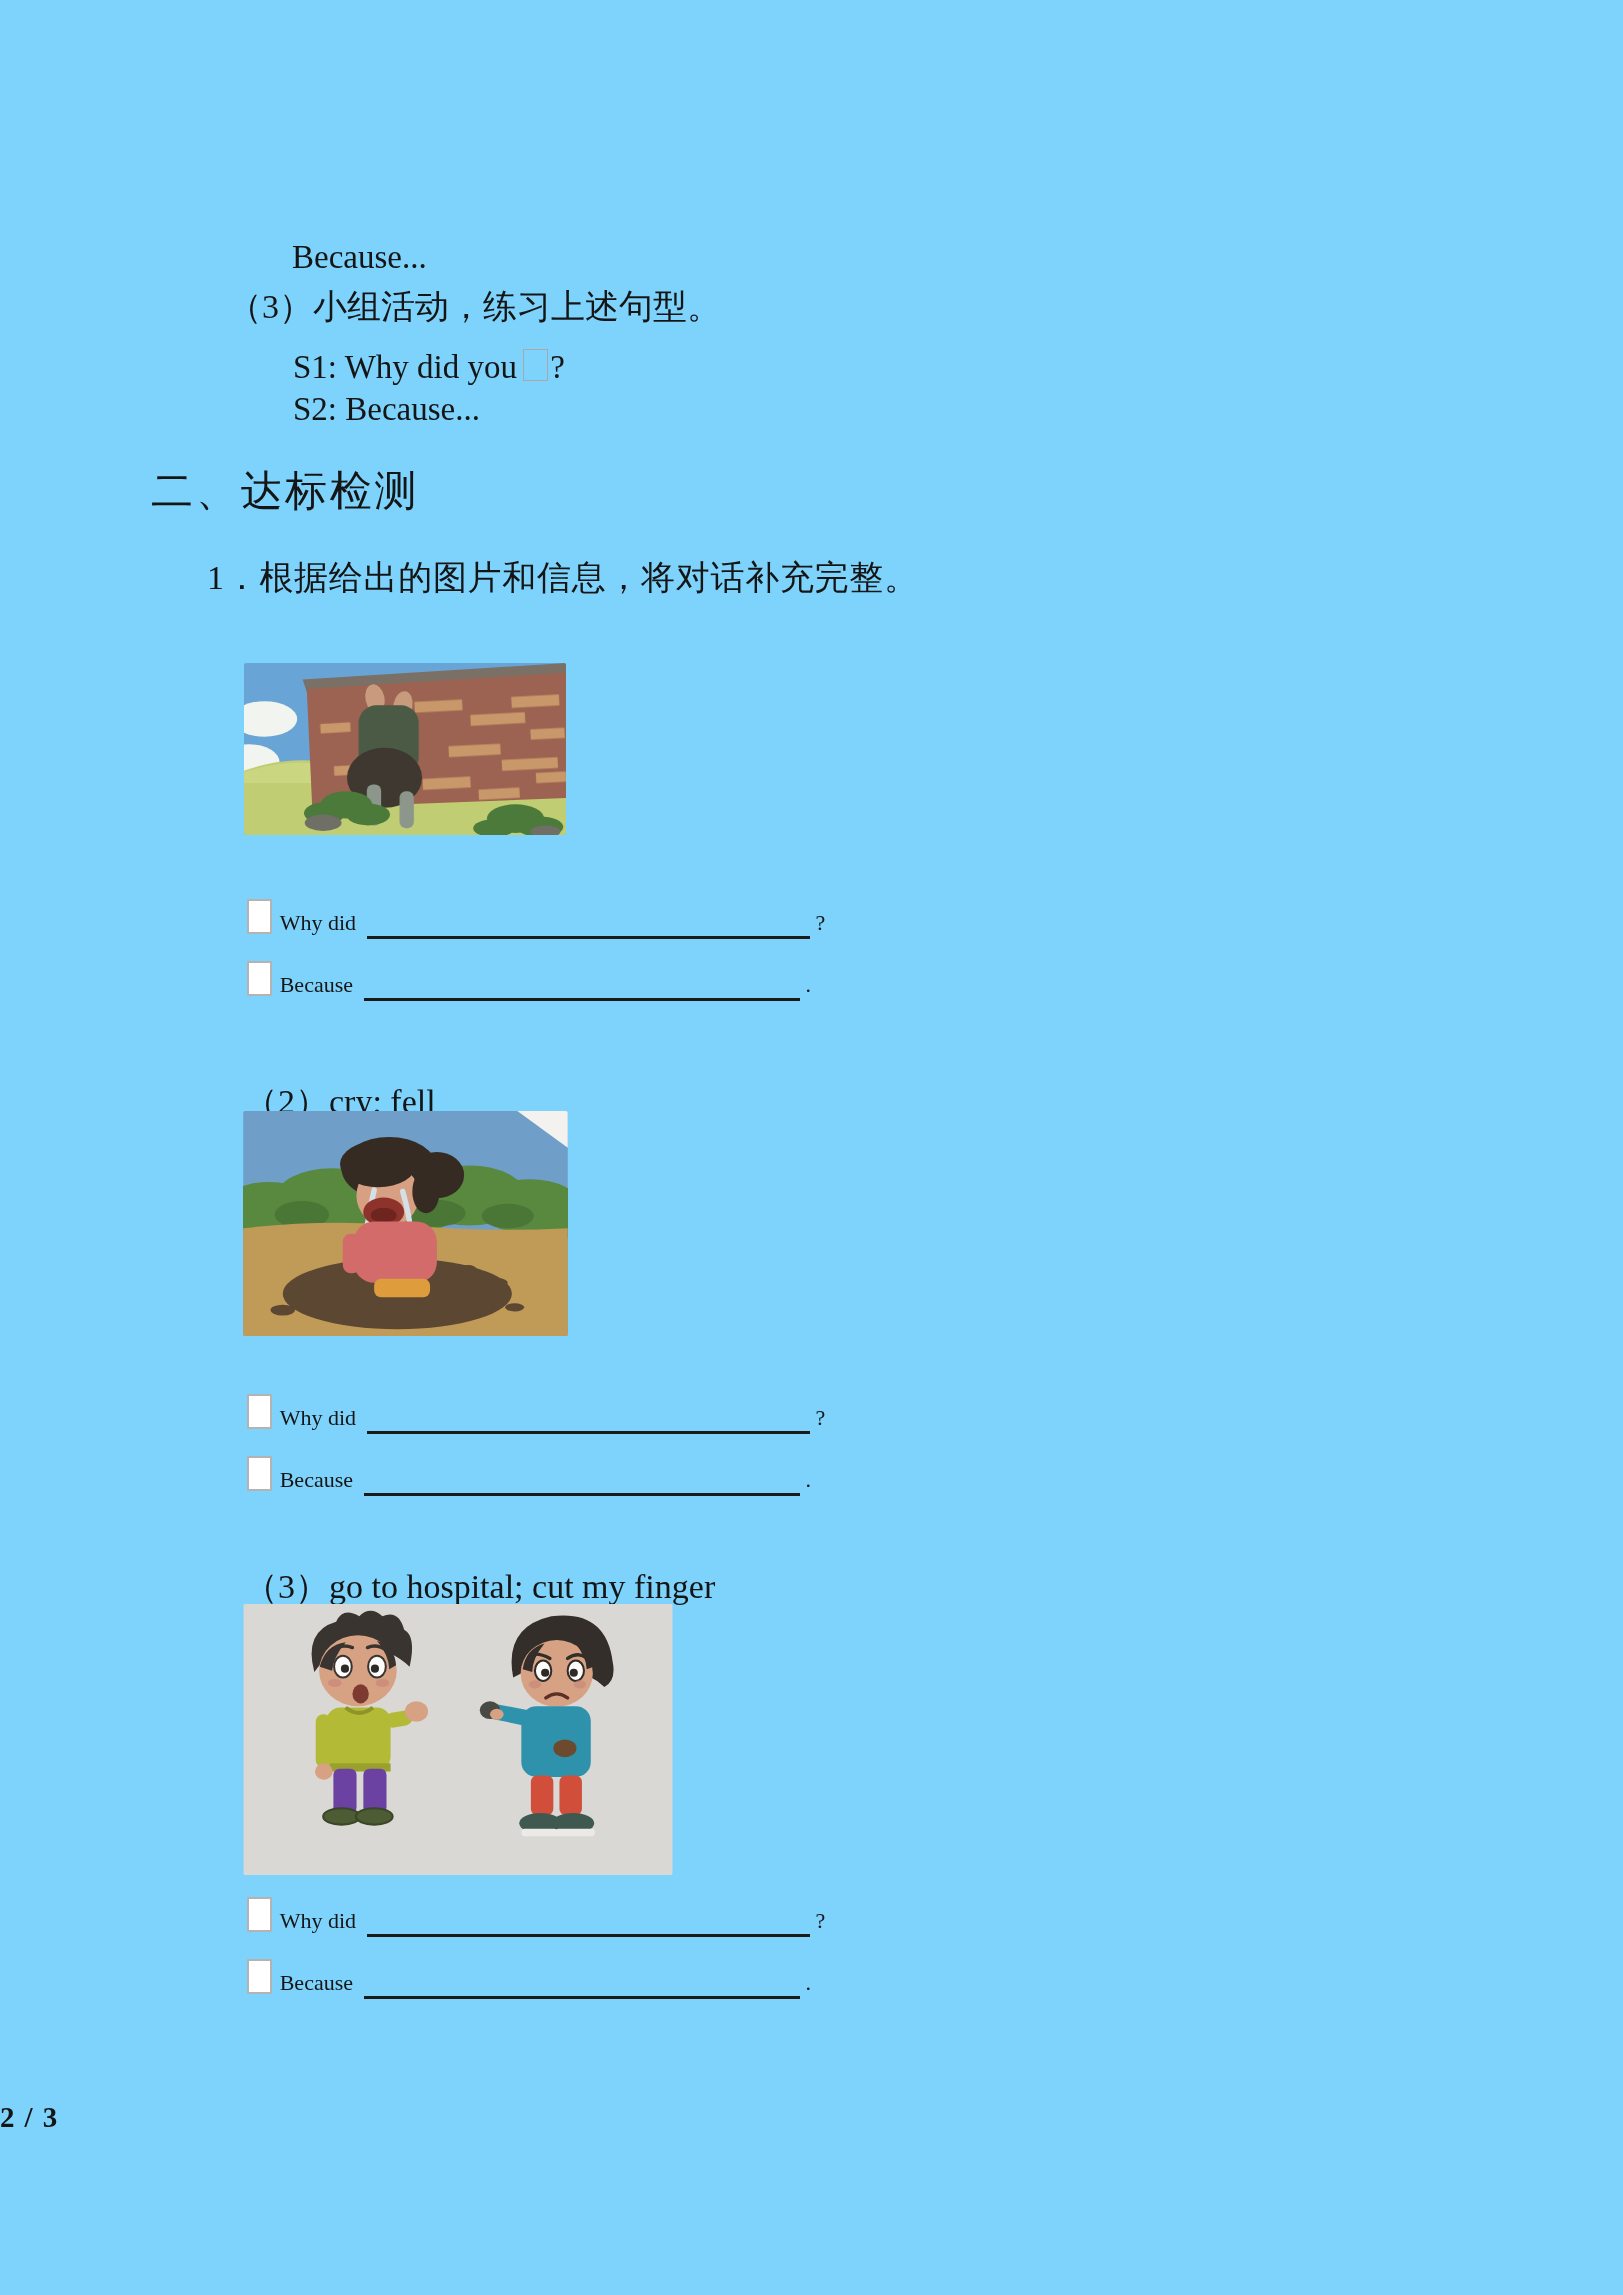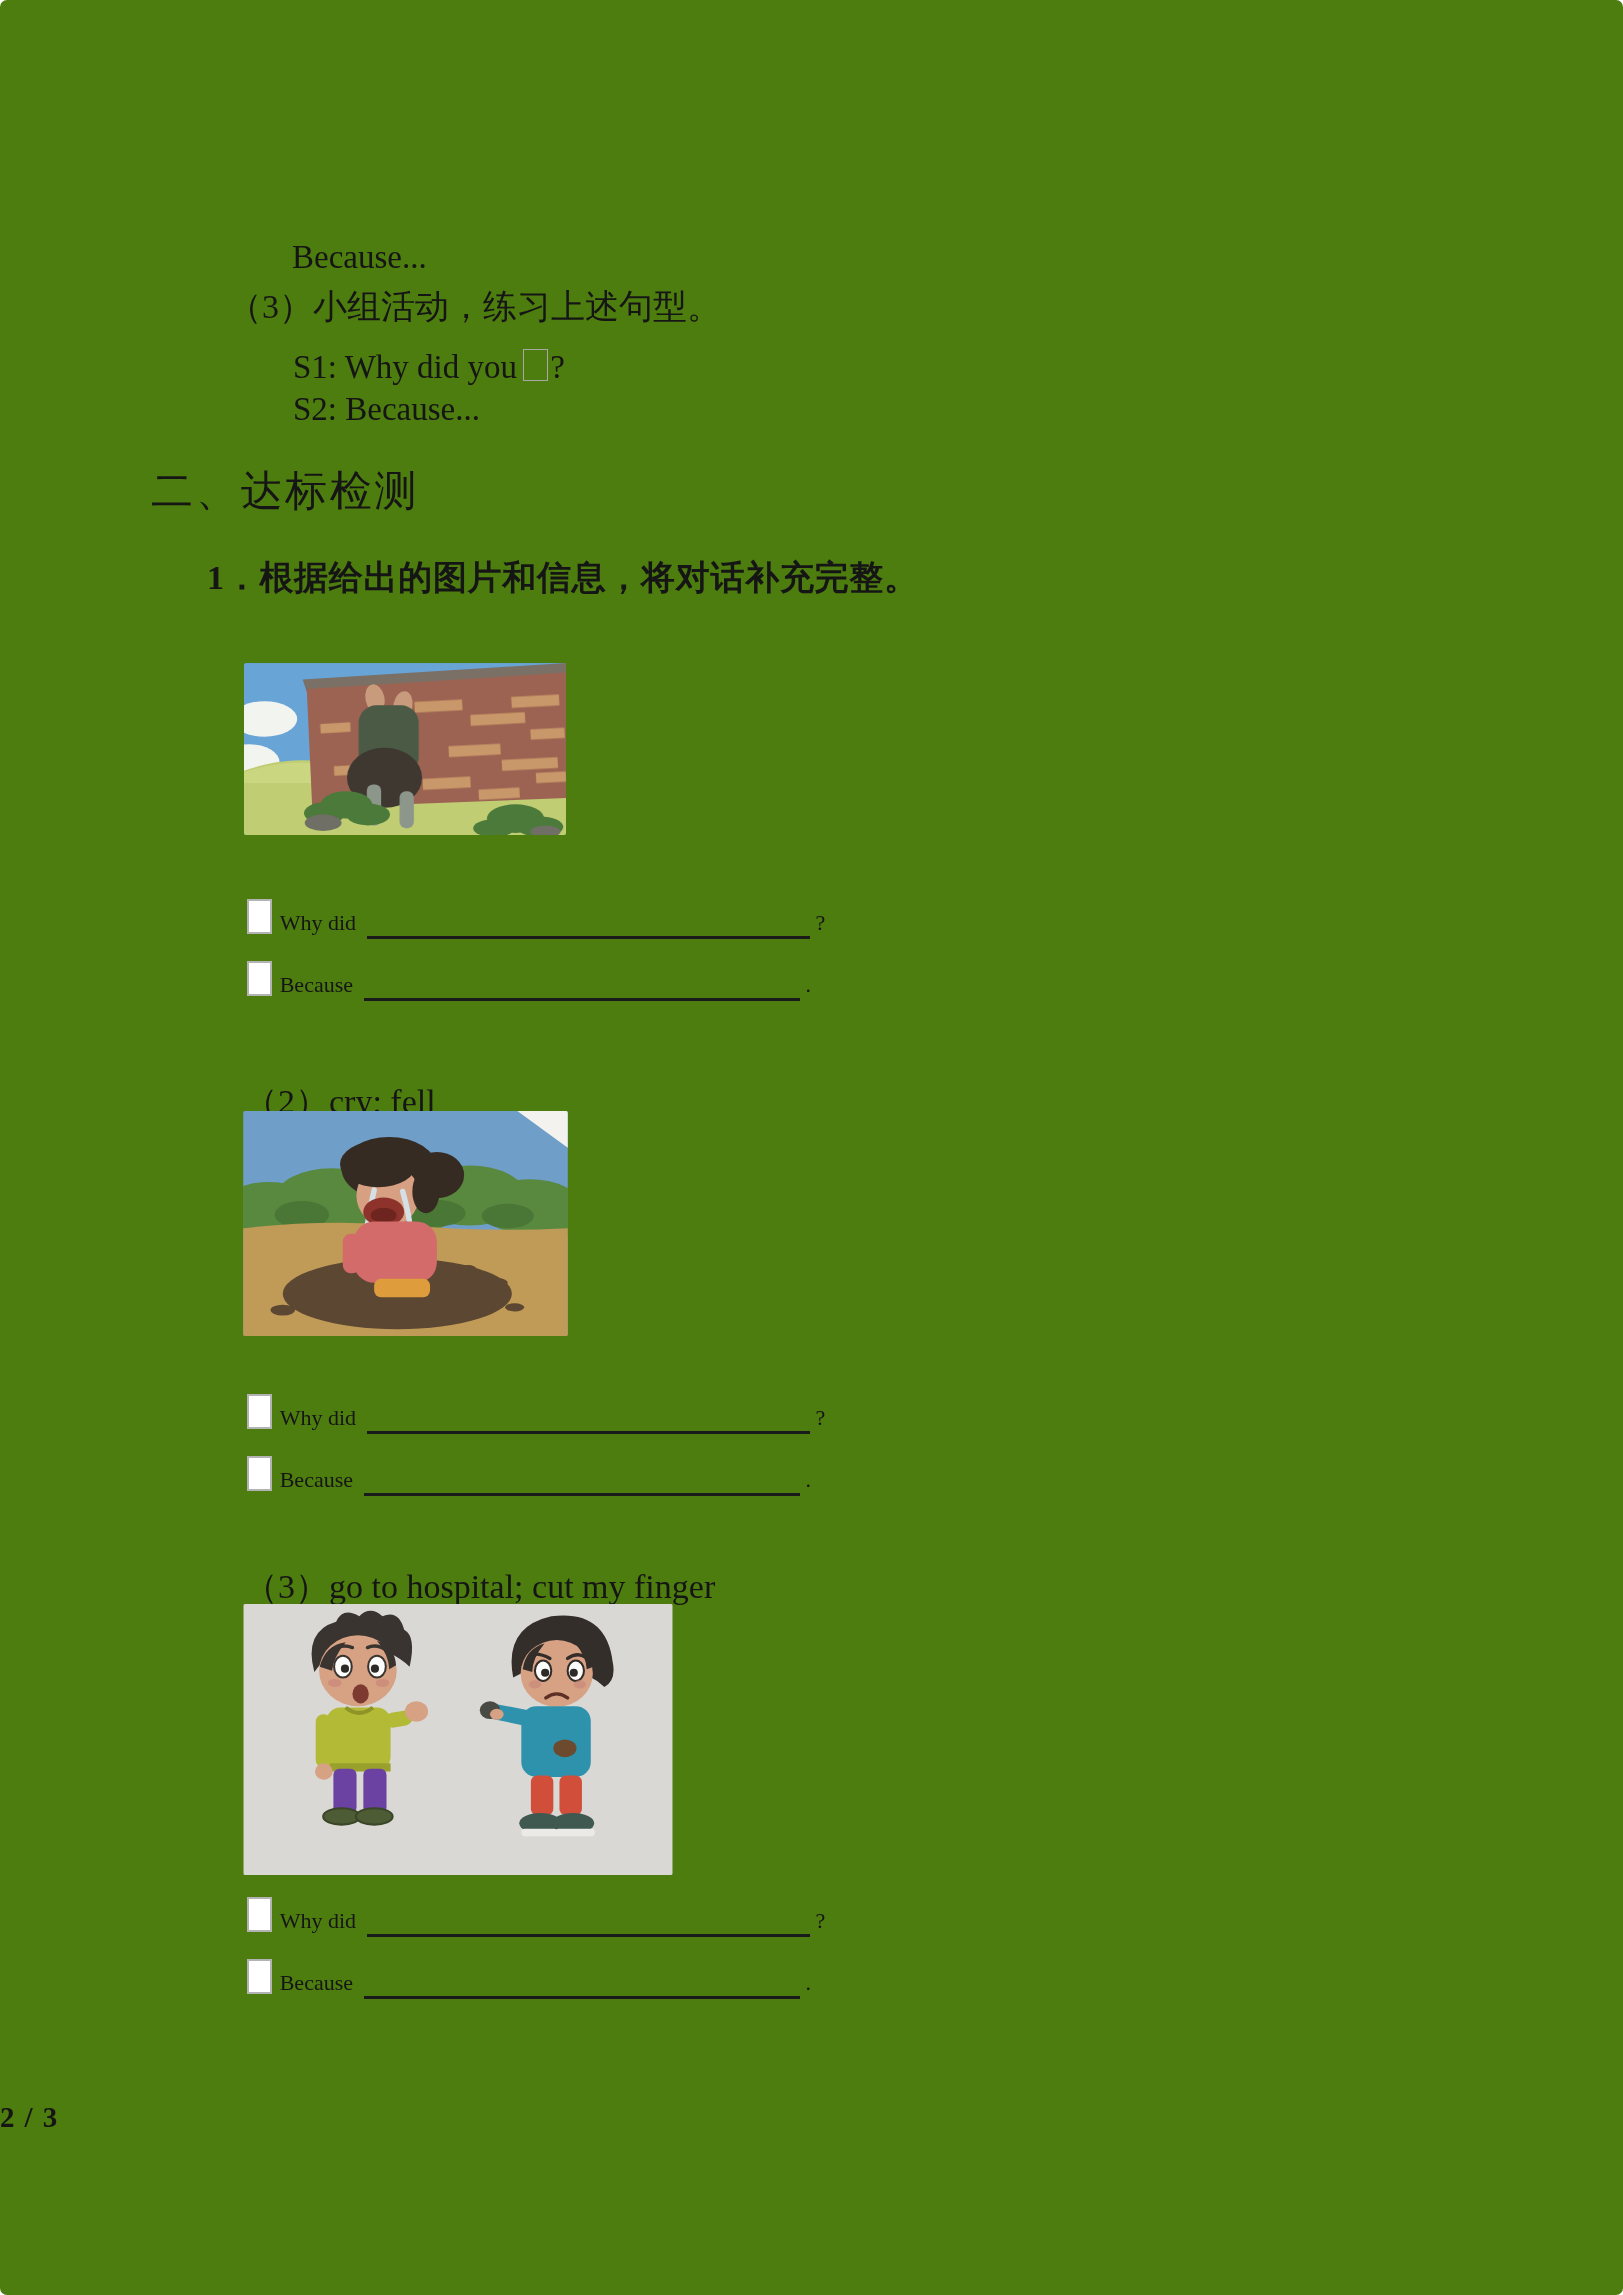--- a/index.html
+++ b/index.html
@@ -1,24 +1,23 @@
 <!DOCTYPE html>
 <html style="font-size:11px"><head>
 <meta charset="utf-8">
 <style>
   html,body{margin:0;padding:0;background:#ffffff;}
   .page{
     position:relative;
     width:1623px;
     height:2295px;
-    background:#4d7c0f;
+    background:#7dd3fc;
     font-family:"Liberation Serif","DejaVu Serif",serif;
     color:#151515;
     overflow:hidden;
-    border-radius:7px;
   }
   .abs{position:absolute;white-space:nowrap;}
   .en{font-size:33px;line-height:42px;}
   .cjk{font-size:34px;line-height:44px;}
   .prompt{font-size:34px;line-height:44px;}
   .heading{font-size:42px;line-height:52px;letter-spacing:2.7px;}
   .task{font-size:34px;line-height:44px;letter-spacing:0.7px;}
 
   
   .tofu{
@@ -71,21 +70,21 @@
   <div class="abs cjk" style="left:228px;top:285px;">（3）小组活动，练习上述句型。</div>
 
   <div class="abs en" style="left:293px;top:346px;">
     <span>S1: Why did you</span><span class="tofu-small"></span><span>?</span>
   </div>
 
   <div class="abs en" style="left:293px;top:388px;">S2: Because...</div>
 
   <div class="abs heading" style="left:151px;top:465px;">二、达标检测</div>
 
-  <div class="abs task" style="left:207px;top:556px;font-weight:bold;">1．根据给出的图片和信息，将对话补充完整。</div>
+  <div class="abs task" style="left:207px;top:556px;">1．根据给出的图片和信息，将对话补充完整。</div>
 
 
   <div class="illustration" style="left:244px;top:663px;">
     <svg width="322" height="172" viewBox="0 0 472 252" xmlns="http://www.w3.org/2000/svg">
       <g>
         <rect width="472" height="252" fill="#69a4d7"></rect>
         <g fill="#f2f4ef">
           <ellipse cx="30" cy="82" rx="48" ry="26"></ellipse>
           <ellipse cx="8" cy="145" rx="44" ry="26"></ellipse>
           <ellipse cx="58" cy="178" rx="66" ry="32"></ellipse>

